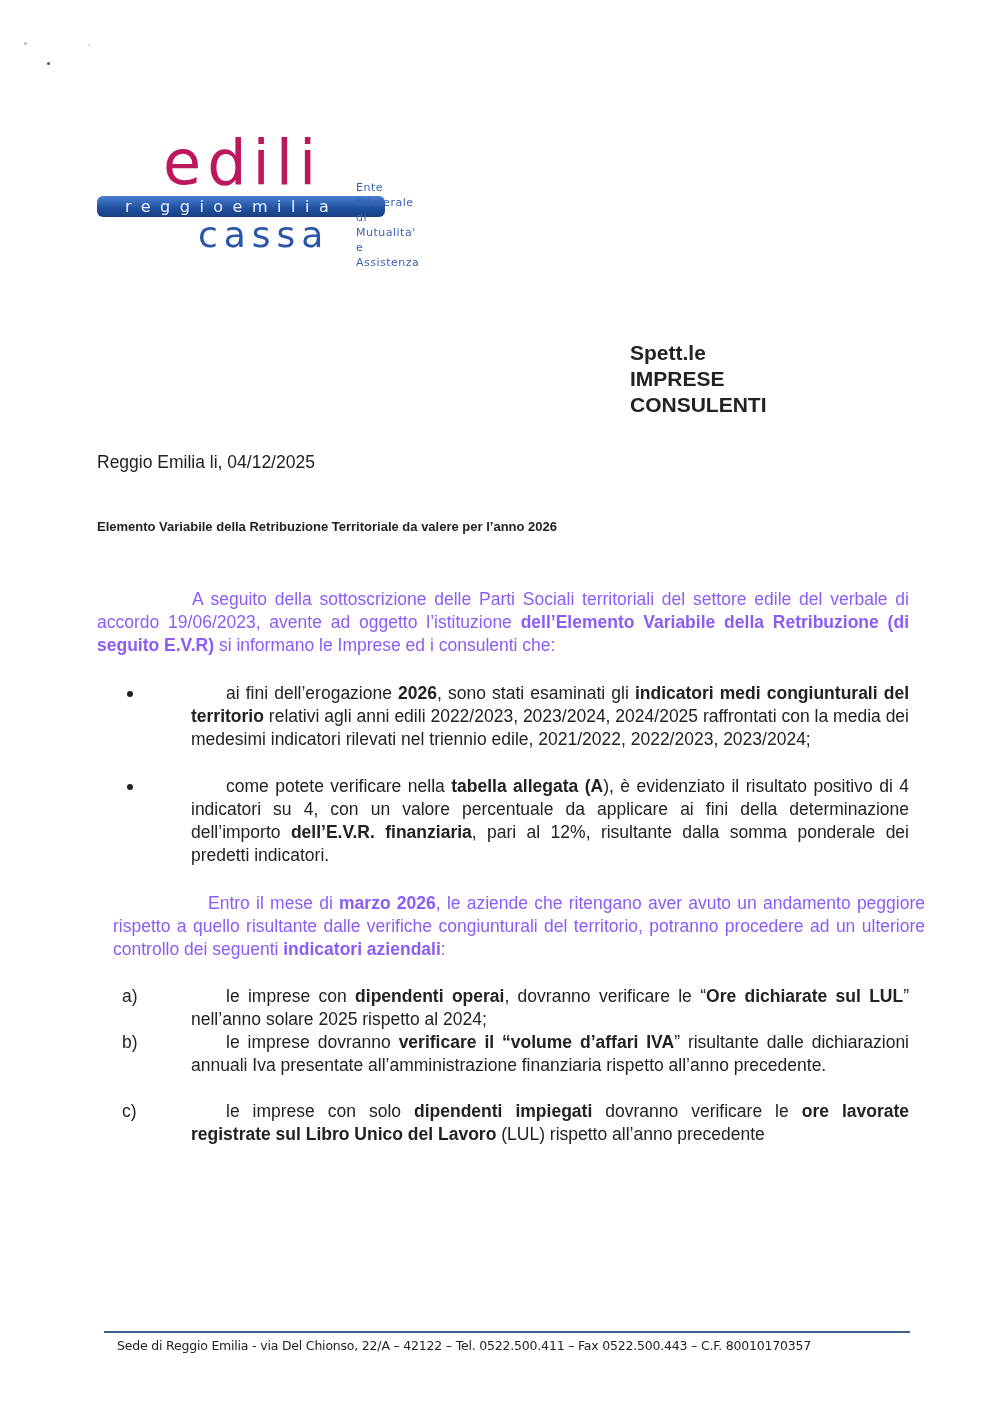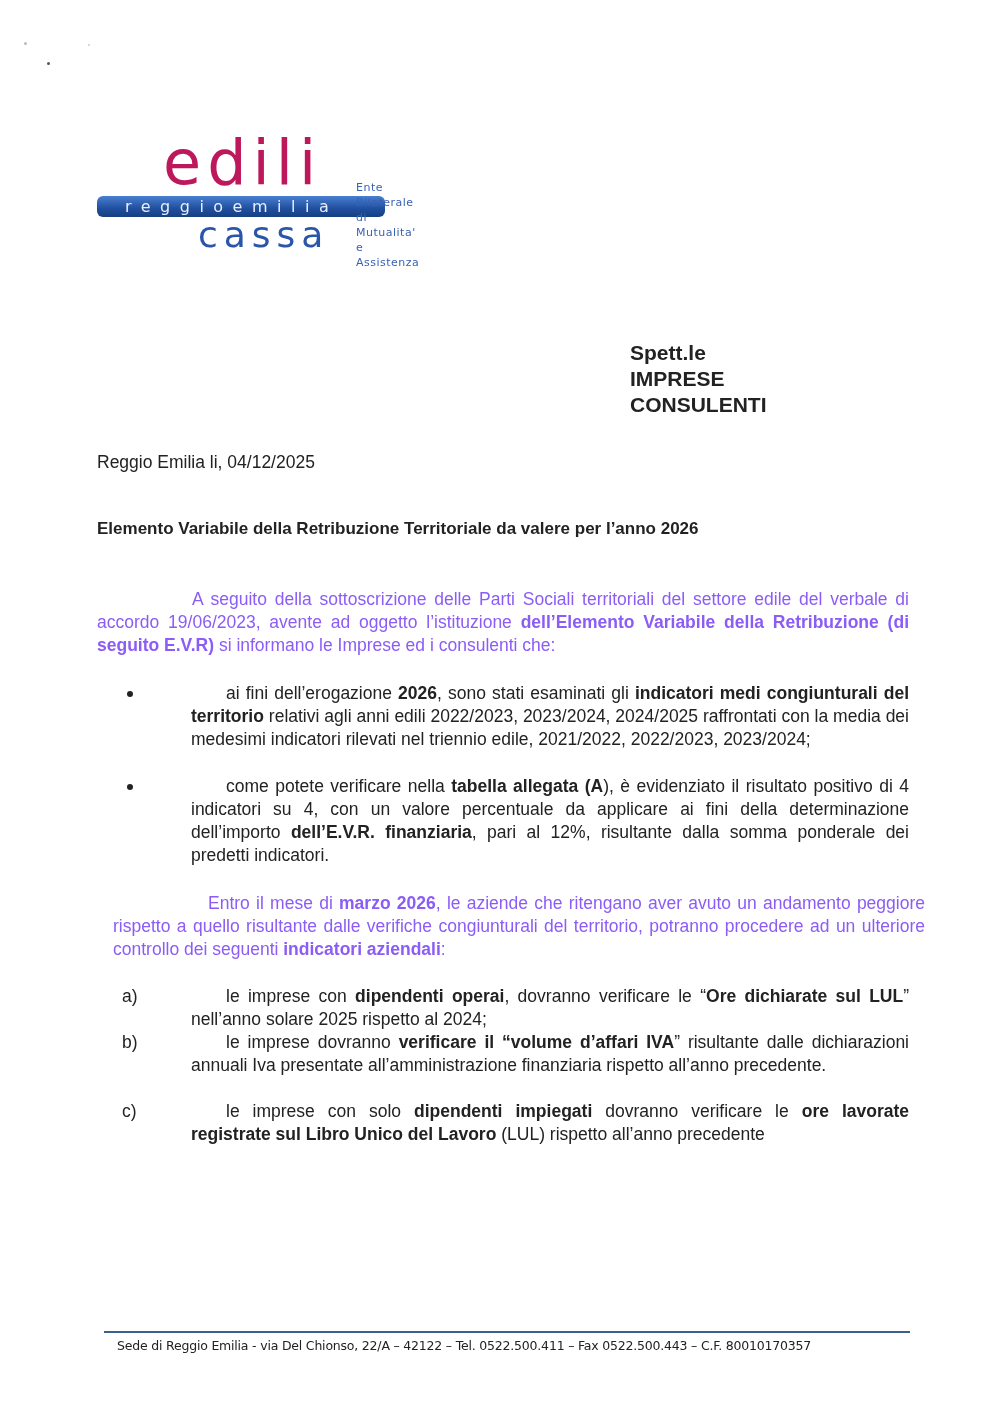--- a/index.html
+++ b/index.html
@@ -21,21 +21,21 @@
       white-space: nowrap; }
   .logo-cassa { left: 190px; top: 216px; font-family: "DejaVu Sans", sans-serif;
       font-size: 36px; letter-spacing: 6px; color: #2a55a8; line-height: 38px; margin-left: 8px; }
   .logo-tag { left: 356px; top: 180px; font-family: "DejaVu Sans", sans-serif;
       font-size: 11px; line-height: 15px; color: #3a62b4; letter-spacing: 0.5px; }
 
   
   .recipient { left: 622px; top: 340px; font-weight: 700; font-size: 21px; line-height: 26px; color: #222; margin-left: 8px; }
 
   .date { left: 97px; top: 452px; font-size: 17.5px; color: #222; }
-  .subject { left: 97px; top: 519px; font-size: 17px; font-weight: 700; color: #222; }
+  .subject { left: 97px; top: 519px; font-size: 13px; font-weight: 700; color: #222; }
 
   .para { position: absolute; left: 97px; width: 812px; font-size: 17.5px; line-height: 23px;
       text-align: justify; color: #8b5cf6; }
   .para .indent { display: inline-block; width: 95px; }
   b { font-weight: 700; }
 
   .item { position: absolute; left: 97px; width: 812px; font-size: 17.5px; line-height: 23px; color: #222; }
   .item .marker { position: absolute; left: 0; top: 0; width: 40px; }
   .item .bullet { position: absolute; left: 30px; top: 9px; width: 6px; height: 6px; border-radius: 50%; background: #222; }
   .item .txt { margin-left: 94px; text-align: justify; }

